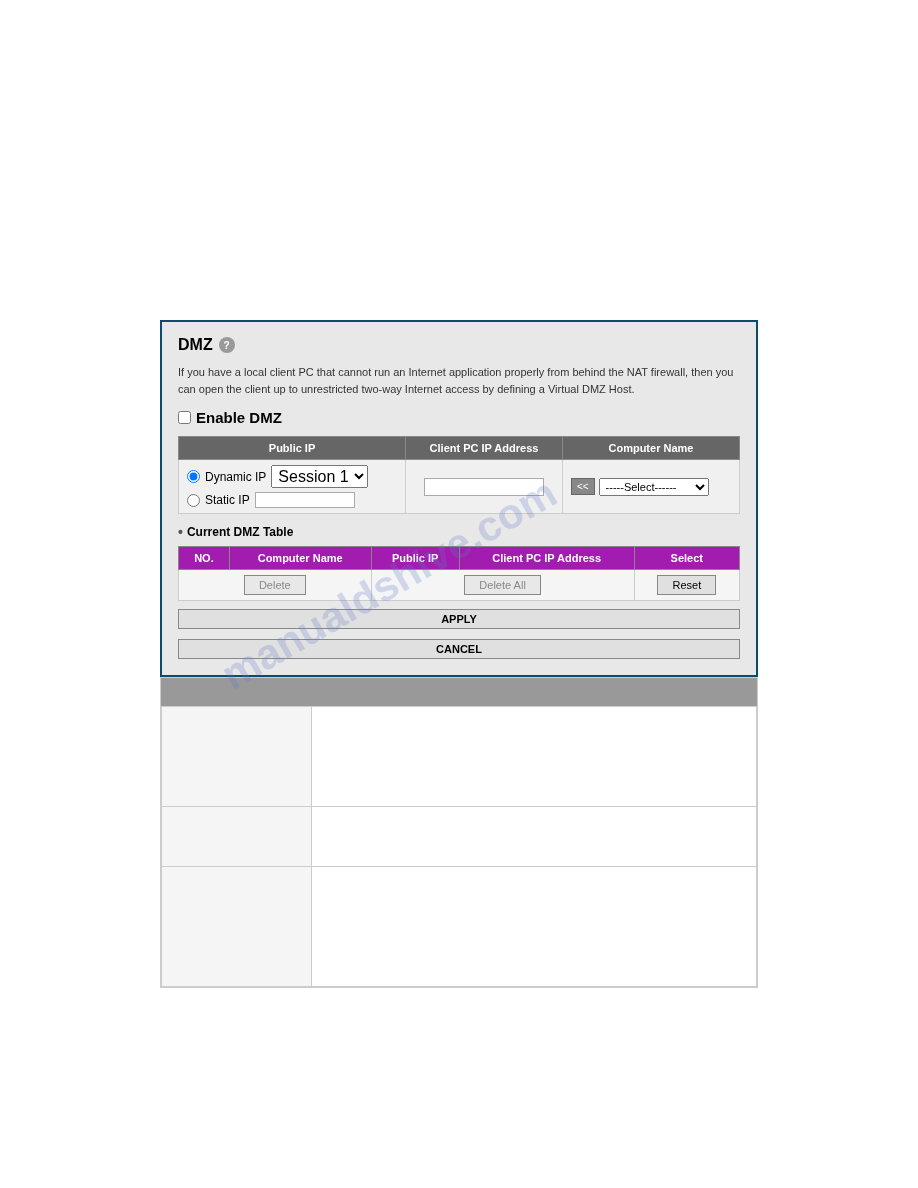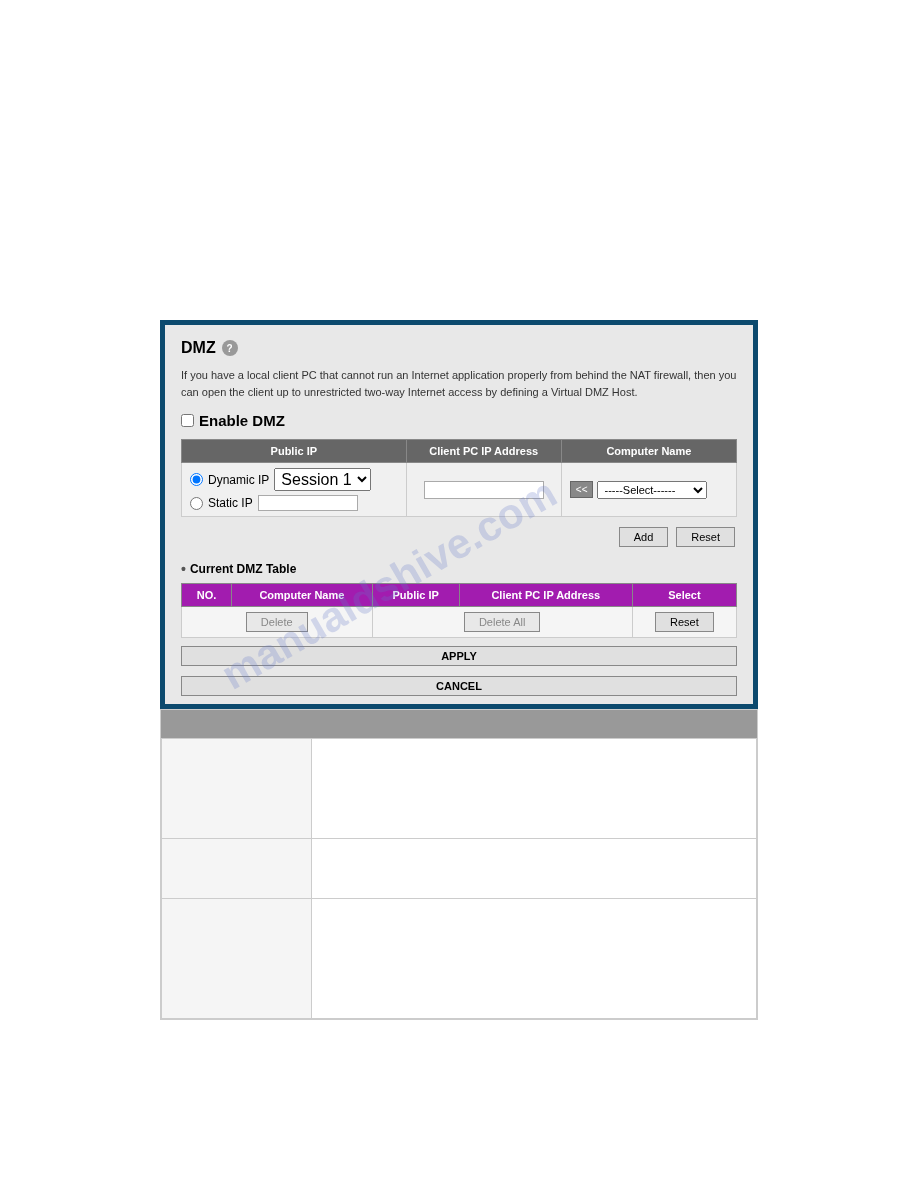--- a/index.html
+++ b/index.html
@@ -25,22 +25,22 @@
 
     
     .main-content {
       margin: 0 160px;
       background: #fff;
     }
 
     
     .dmz-section {
       background: #e8e8e8;
-      border: 5px solid #0c4a6e;
-      padding: 14px 16px 8px 16px;
+      border: 2px solid #0c4a6e;
+      padding: 14px 16px 16px 16px;
       margin-bottom: 0;
     }
 
     .dmz-title {
       font-size: 16px;
       font-weight: bold;
       color: #000;
       margin-bottom: 10px;
       display: flex;
       align-items: center;
@@ -348,24 +348,20 @@
                 <button class="arrow-btn">&lt;&lt;</button>
                 <select class="computer-select">
                   <option>-----Select------</option>
                 </select>
               </div>
             </td>
           </tr>
         </tbody>
       </table>
 
-      <div class="action-buttons-row">
-        <button class="btn-add">Add</button>
-        <button class="btn-reset">Reset</button>
-      </div>
 
       <div class="current-dmz-label">
         <span class="bullet">•</span>
         <span>Current DMZ Table</span>
       </div>
 
       <table class="dmz-table">
         <thead>
           <tr>
             <th>NO.</th>

